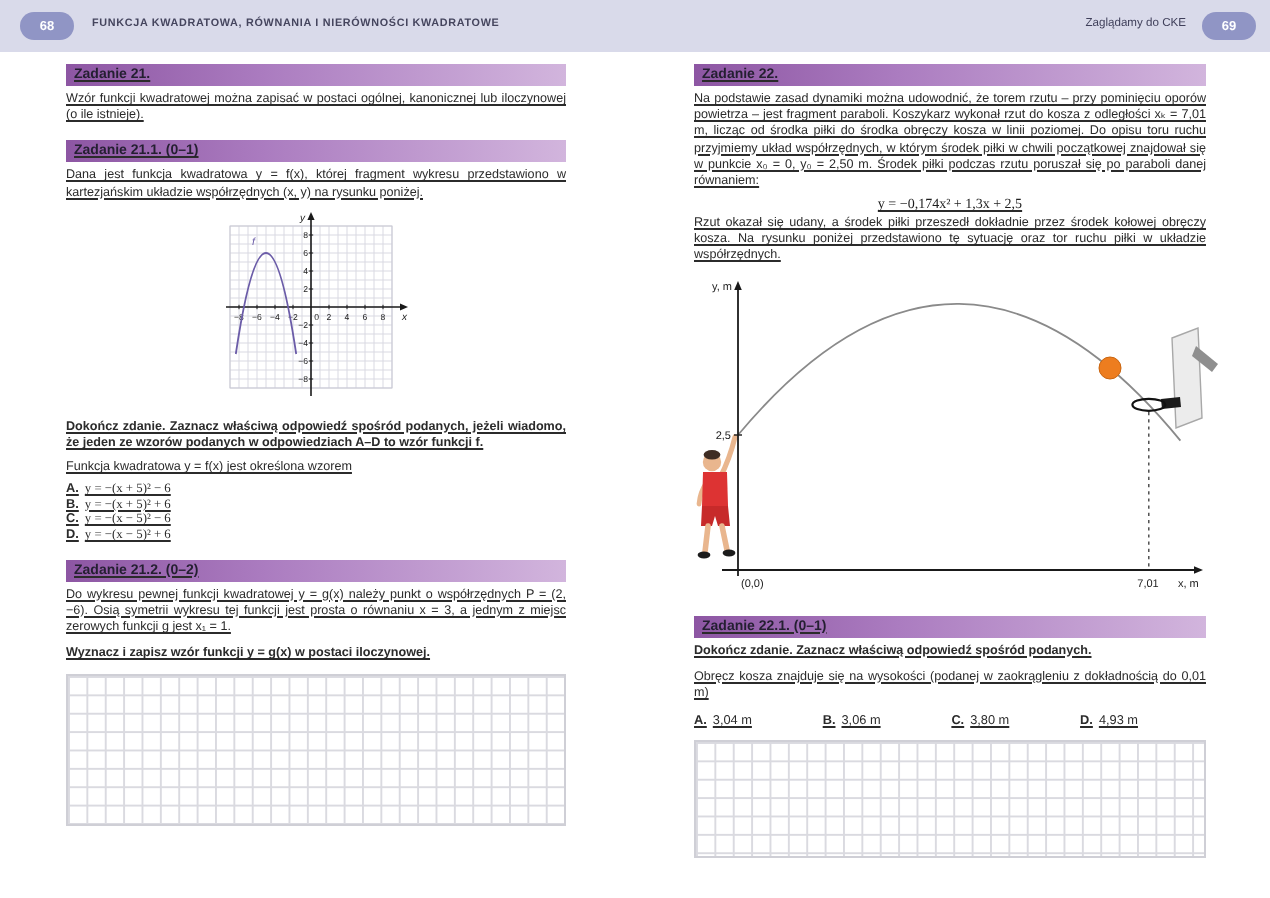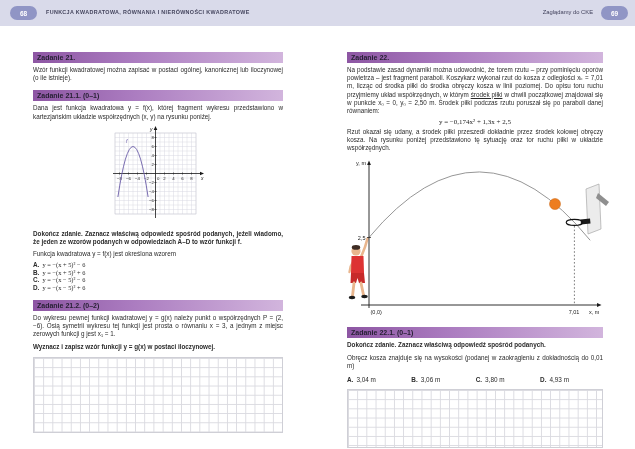--- a/index.html
+++ b/index.html
@@ -22,21 +22,21 @@
   .pill-left{left:10px;}
   .pill-right{right:7px;}
   .chapter-title{
     position:absolute;left:46px;top:9px;font-size:5.4px;font-weight:bold;
     letter-spacing:0.35px;color:#45455e;
   }
   .header-right-label{
     position:absolute;right:42px;top:9px;font-size:5.8px;color:#3f3f5a;
   }
   
-  .page-col{position:absolute;top:52px;}
+  .page-col{position:absolute;top:32px;text-decoration:underline;}
   .col-left{left:33px;width:250px;}
   .col-right{left:347px;width:256px;}
   
   .banner{
     height:11px;line-height:11.5px;padding:0 4px;margin-top:8px;
     background:linear-gradient(90deg,#8d56a3 0%,#ab7cc0 40%,#d2b5dd 100%);
     color:#241f31;font-size:7px;font-weight:bold;
   }
   .banner:first-child{margin-top:0;}
   p{margin:3px 0 0 0;font-size:6.3px;line-height:1.3;text-align:justify;}

